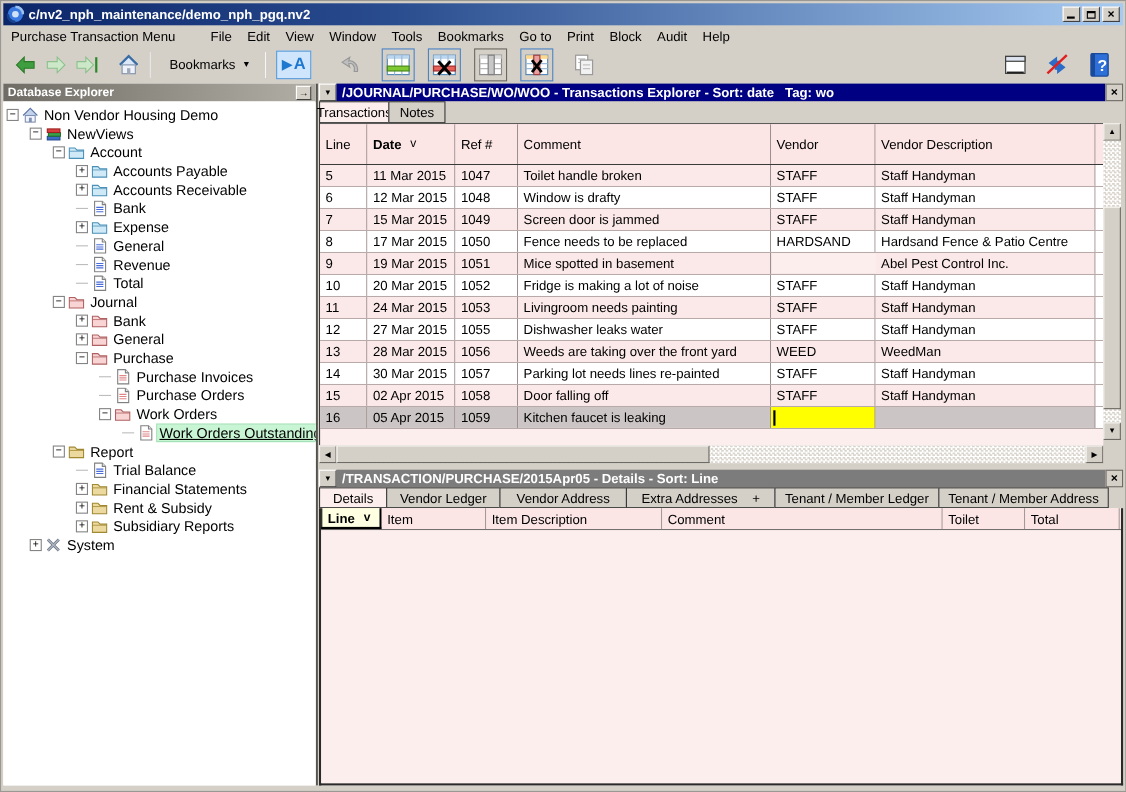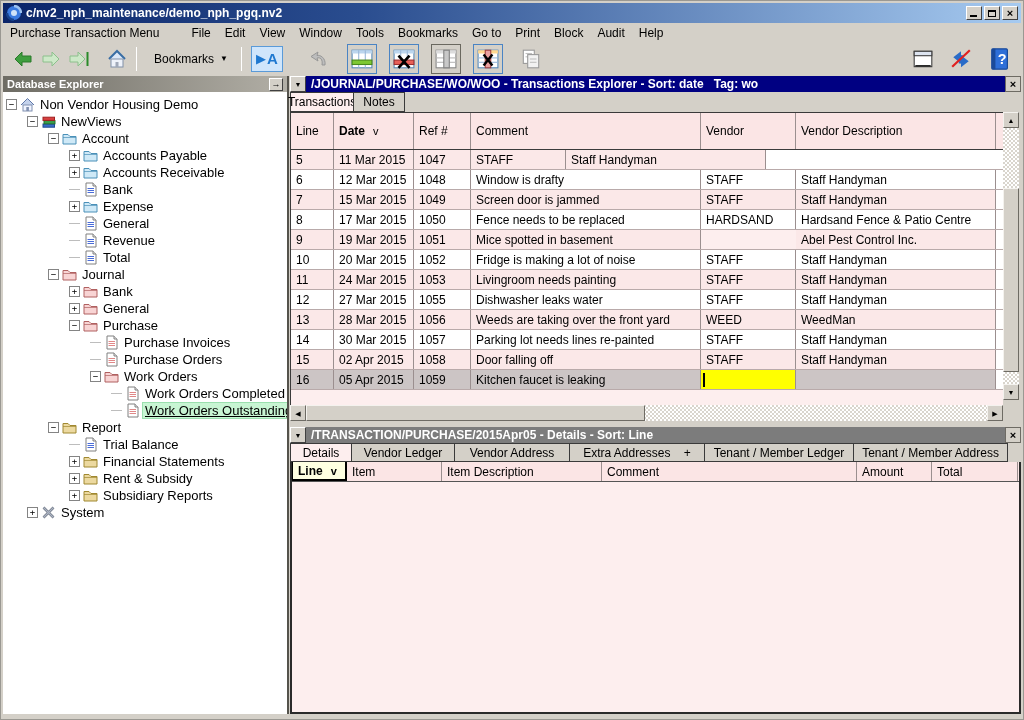--- a/index.html
+++ b/index.html
@@ -477,46 +477,32 @@
         <span class="ind" style="width: 87px;"></span>
         <span class="tog">−</span>
         <span class="ticon">
           <svg width="15" height="15" viewBox="0 0 15 15">
             <path d="M1 13 V3.5 h5 l2 2 h6 V13 Z" fill="#f8d4d4" stroke="#b06060"></path>
             <path d="M1 6.5 h13" stroke="#b06060" stroke-width="0.7"></path>
           </svg>
         </span>
         <span class="tlabel">Work Orders</span>
       </div>
-      <div class="tree-item">
+      <div class="tree-item sel">
         <span class="ind" style="width: 108px;"></span>
         <span class="conn"></span>
         <span class="ticon">
           <svg width="15" height="15" viewBox="0 0 15 15">
             <path d="M3 1 h7 l3 3 v10 H3 Z" fill="#fff" stroke="#808080"></path>
             <path d="M10 1 v3 h3" fill="#e8e8e8" stroke="#808080"></path>
             <line x1="4.5" y1="6.5" x2="11" y2="6.5" stroke="#e08888"></line>
             <line x1="4.5" y1="8.5" x2="11" y2="8.5" stroke="#e08888"></line>
             <line x1="4.5" y1="10.5" x2="11" y2="10.5" stroke="#e08888"></line>
           </svg>
         </span>
-        <span class="tlabel">Work Orders Completed</span>
-      </div>
-      <div class="tree-item sel">
-        <span class="ind" style="width: 108px;"></span>
-        <span class="conn"></span>
-        <span class="ticon">
-          <svg width="15" height="15" viewBox="0 0 15 15">
-            <path d="M3 1 h7 l3 3 v10 H3 Z" fill="#fff" stroke="#808080"></path>
-            <path d="M10 1 v3 h3" fill="#e8e8e8" stroke="#808080"></path>
-            <line x1="4.5" y1="6.5" x2="11" y2="6.5" stroke="#e08888"></line>
-            <line x1="4.5" y1="8.5" x2="11" y2="8.5" stroke="#e08888"></line>
-            <line x1="4.5" y1="10.5" x2="11" y2="10.5" stroke="#e08888"></line>
-          </svg>
-        </span>
         <span class="tlabel">Work Orders Outstanding</span>
       </div>
       <div class="tree-item">
         <span class="ind" style="width: 45px;"></span>
         <span class="tog">−</span>
         <span class="ticon">
           <svg width="15" height="15" viewBox="0 0 15 15">
             <path d="M1 13 V3.5 h5 l2 2 h6 V13 Z" fill="#ecd9a0" stroke="#a08830"></path>
             <path d="M1 6.5 h13" stroke="#a08830" stroke-width="0.7"></path>
           </svg>
@@ -615,20 +601,21 @@
         <div class="th" style="width: 200px;">
           <span>Vendor Description</span>
         </div>
         <div class="th-fill"></div>
       </div>
     <div id="tx-body">
         <div class="tr trpink">
           <div class="td" style="width: 43px;">5</div>
           <div class="td" style="width: 80px;">11 Mar 2015</div>
           <div class="td" style="width: 57px;">1047</div>
+          <div class="td" style="width: 230px;">Toilet handle broken</div>
           <div class="td" style="width: 95px;">STAFF</div>
           <div class="td" style="width: 200px;">Staff Handyman</div>
           <div class="tdfill"></div>
         </div>
         <div class="tr trwhite">
           <div class="td" style="width: 43px;">6</div>
           <div class="td" style="width: 80px;">12 Mar 2015</div>
           <div class="td" style="width: 57px;">1048</div>
           <div class="td" style="width: 230px;">Window is drafty</div>
           <div class="td" style="width: 95px;">STAFF</div>
@@ -768,21 +755,21 @@
         <div class="th" style="width: 95px;">
           <span>Item</span>
         </div>
         <div class="th" style="width: 160px;">
           <span>Item Description</span>
         </div>
         <div class="th" style="width: 255px;">
           <span>Comment</span>
         </div>
         <div class="th" style="width: 75px;">
-          <span>Amount</span>
+          <span>Toilet</span>
         </div>
         <div class="th" style="width: 86px;">
           <span>Total</span>
         </div>
         <div class="th-fill"></div>
       </div>
     <div id="det-body"></div>
   </div>
 </div>
 

